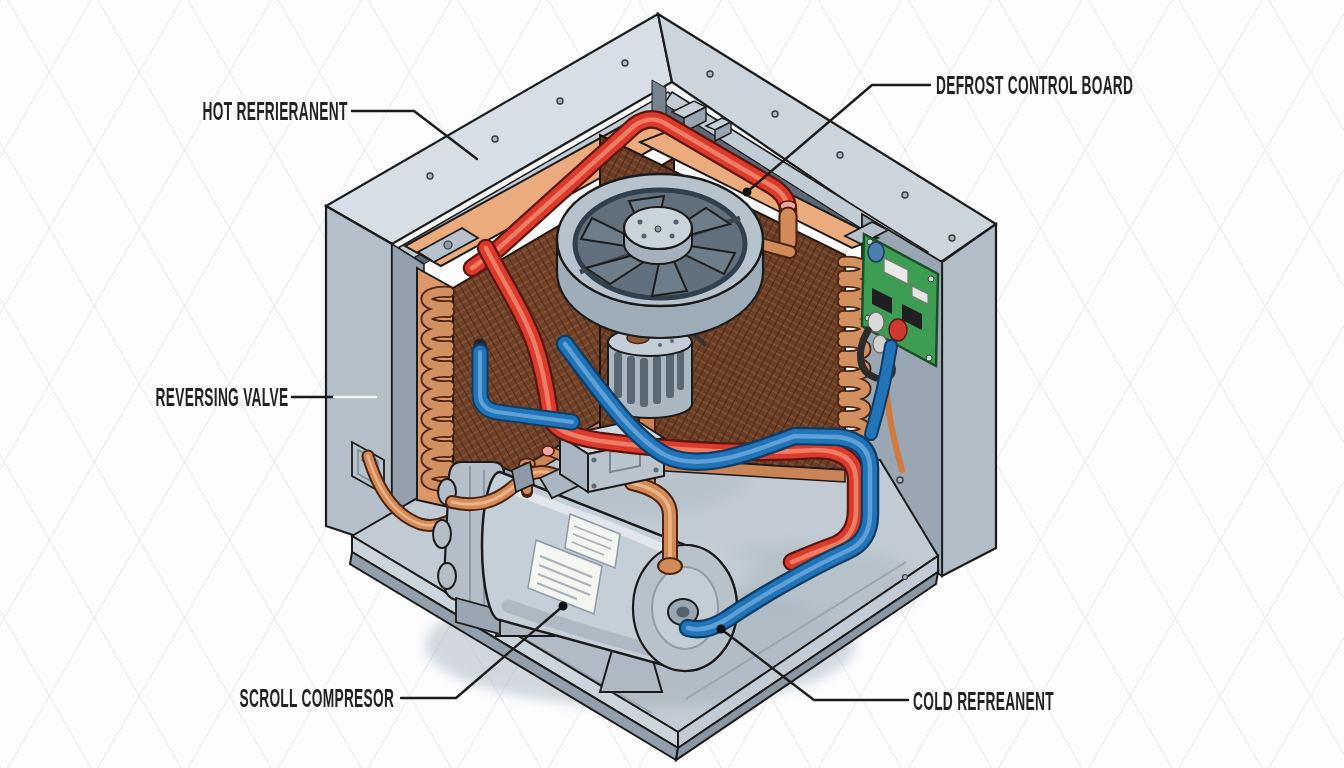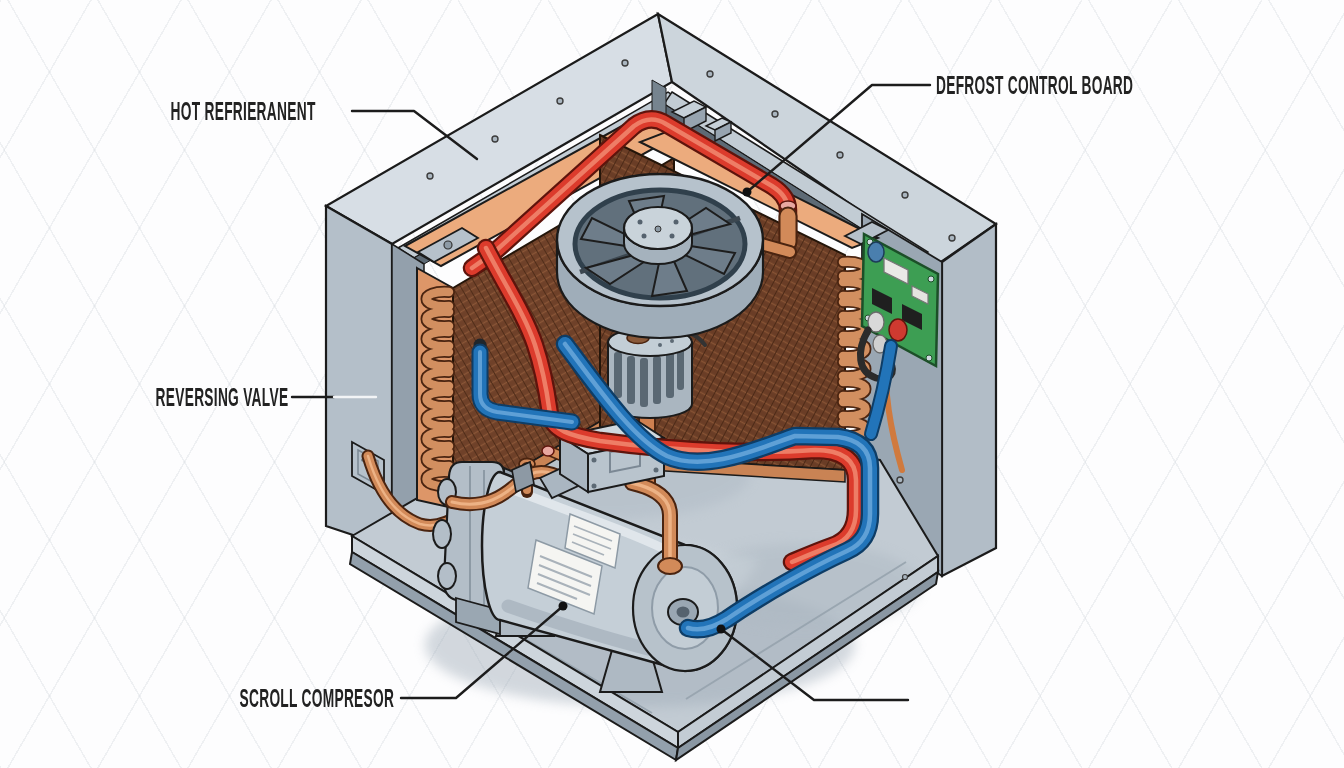--- a/index.html
+++ b/index.html
@@ -280,26 +280,29 @@
     <path d="M292,397 H334"></path>
     <path d="M334,397 H376" stroke="#f2f4f6"></path>
     <path d="M401,698 H456 L563,606"></path>
     <path d="M908,700 H814 L721,629"></path>
     <circle cx="747" cy="192" r="4.5" fill="#111" stroke="none"></circle>
     <circle cx="563" cy="606" r="4.5" fill="#111" stroke="none"></circle>
     <circle cx="721" cy="629" r="4.5" fill="#111" stroke="none"></circle>
   </g>
 </svg>
 
-<div class="callout from-right" style="right:1028px;top:111px;">
+<div class="callout from-right" style="right:996px;top:111px;">
   <span>HOT REFRIERANENT</span>
 </div>
 <div class="callout from-left" style="left:936px;top:85px;">
   <span>DEFROST CONTROL BOARD</span>
 </div>
 <div class="callout from-right" style="right:1056px;top:397px;">
   <span>REVERSING VALVE</span>
 </div>
 <div class="callout from-right" style="right:950px;top:698px;text-decoration:underline;">
   <span>SCROLL COMPRESOR</span>
 </div>
+<div class="callout from-left" style="left:913px;top:701px;">
+  <span>COLD REFREANENT</span>
+</div>
 
 </div>
 
 </body></html>

